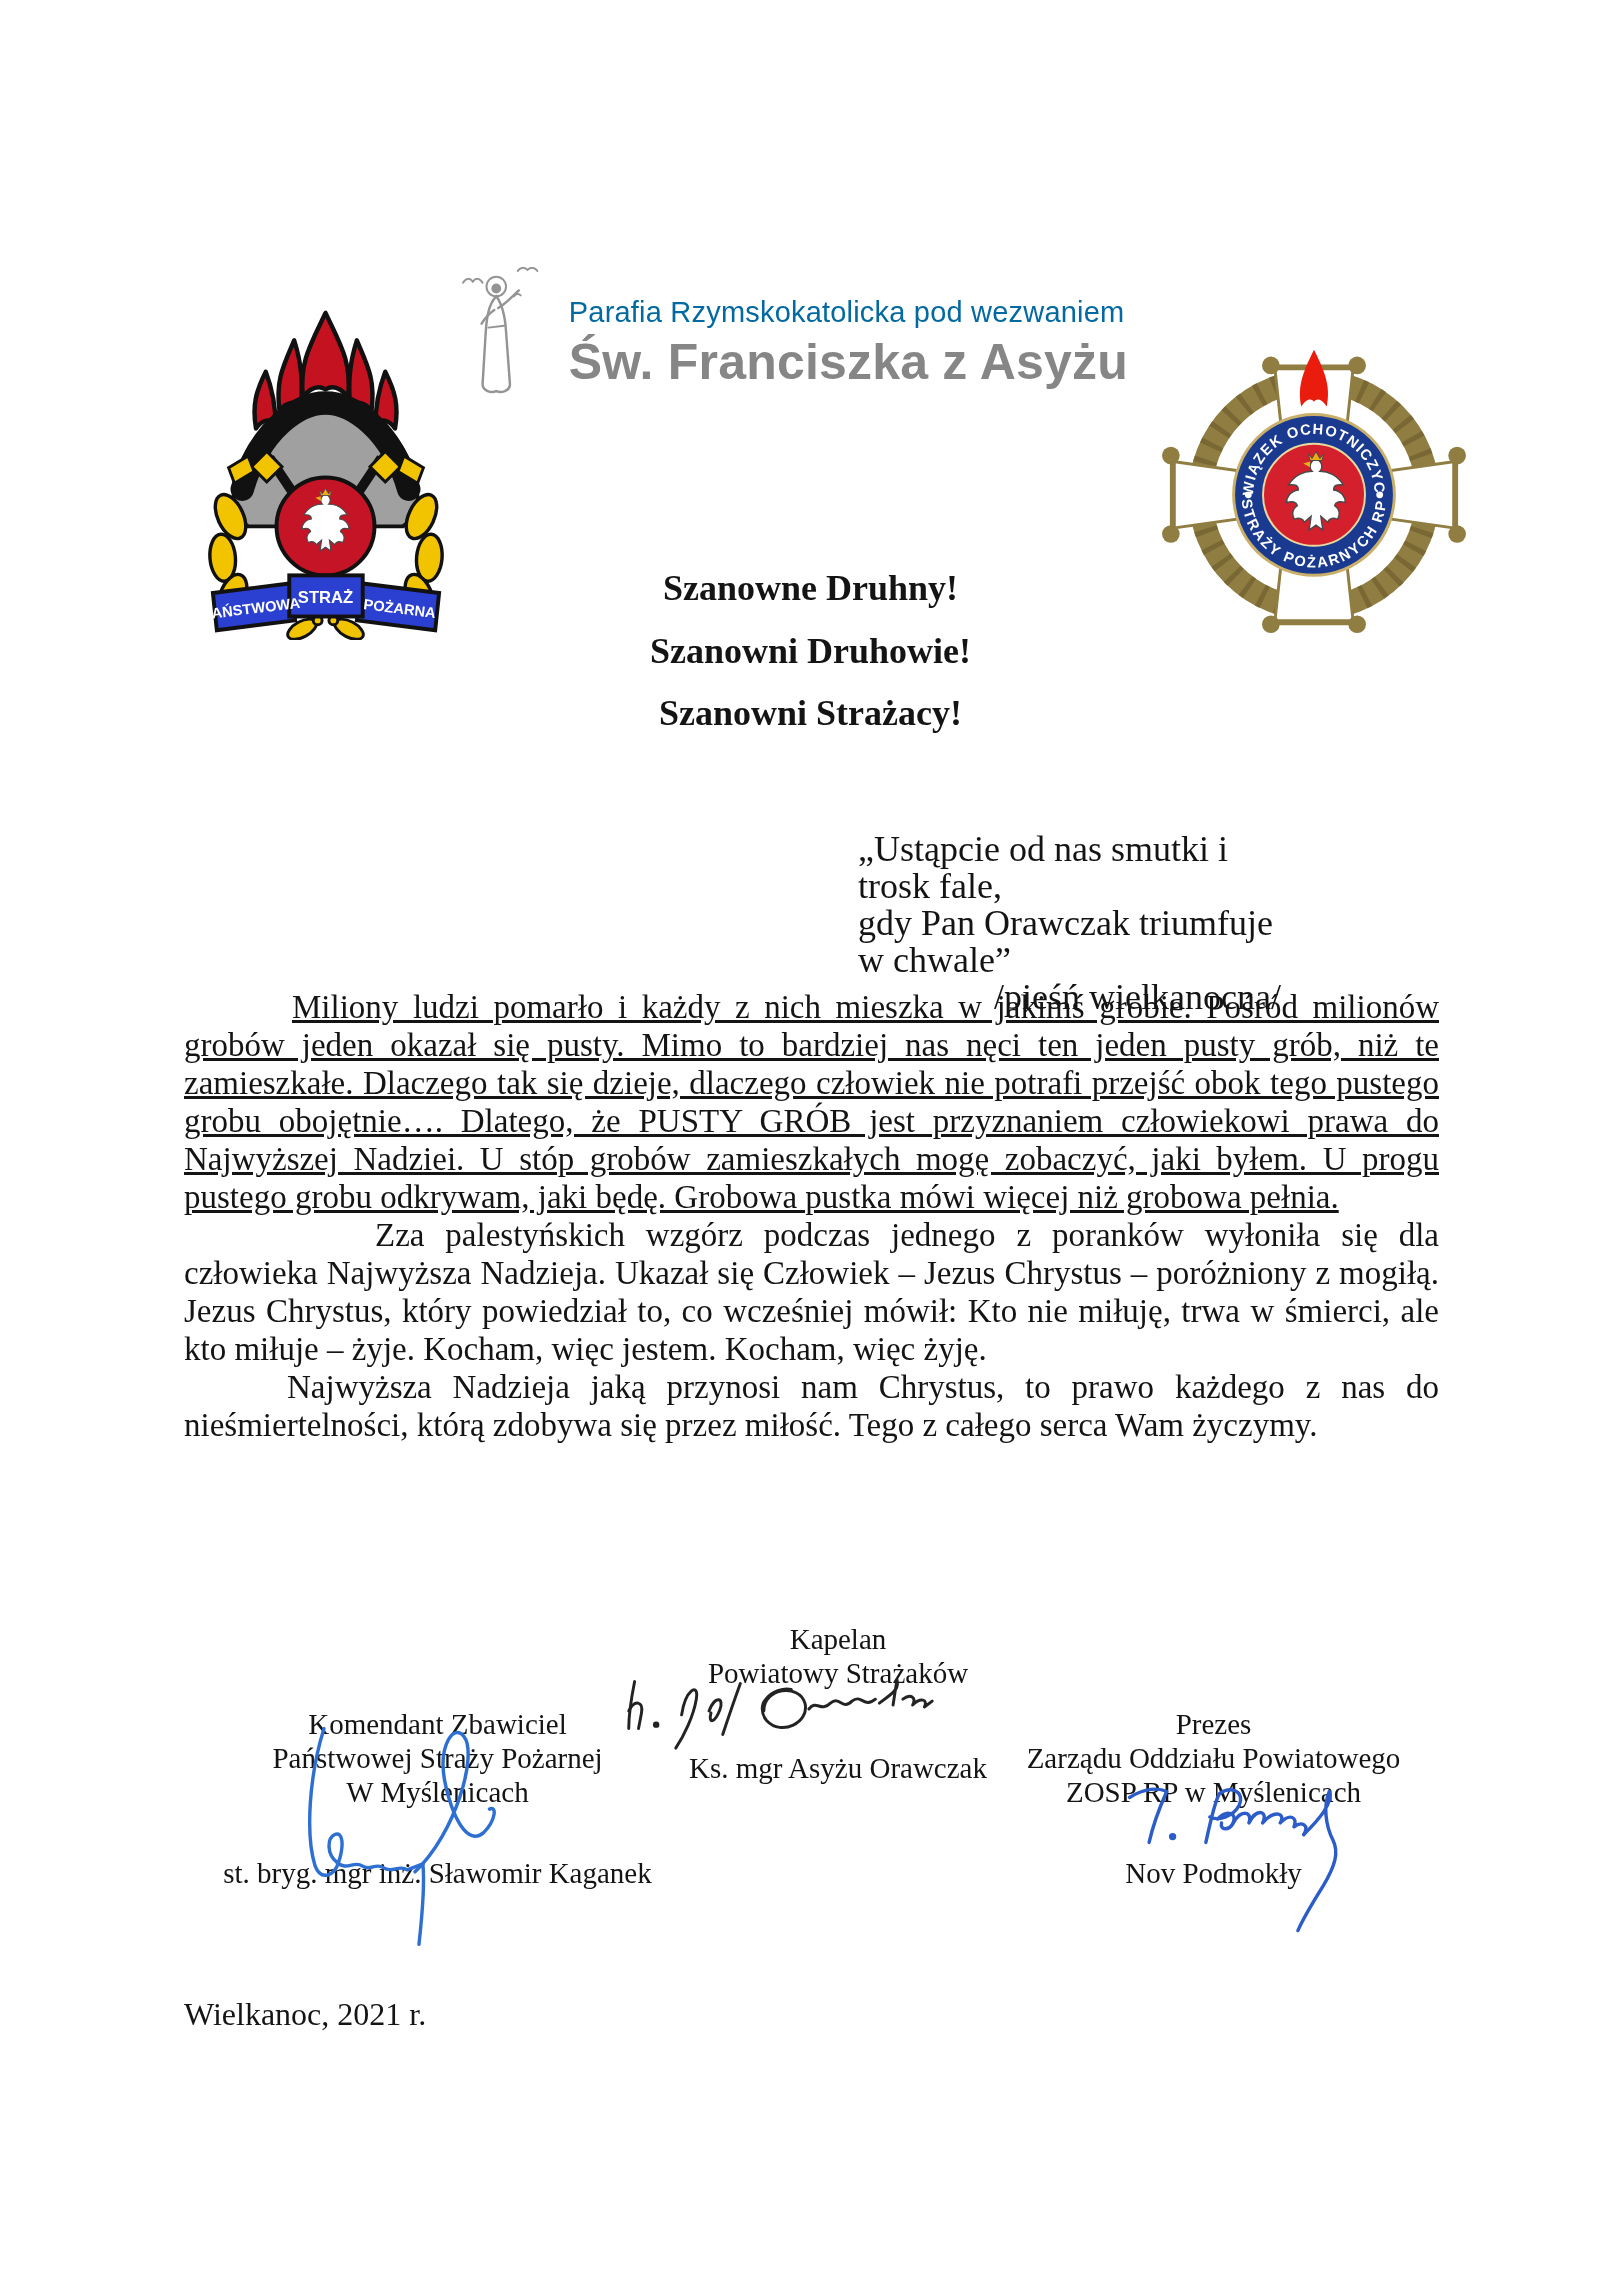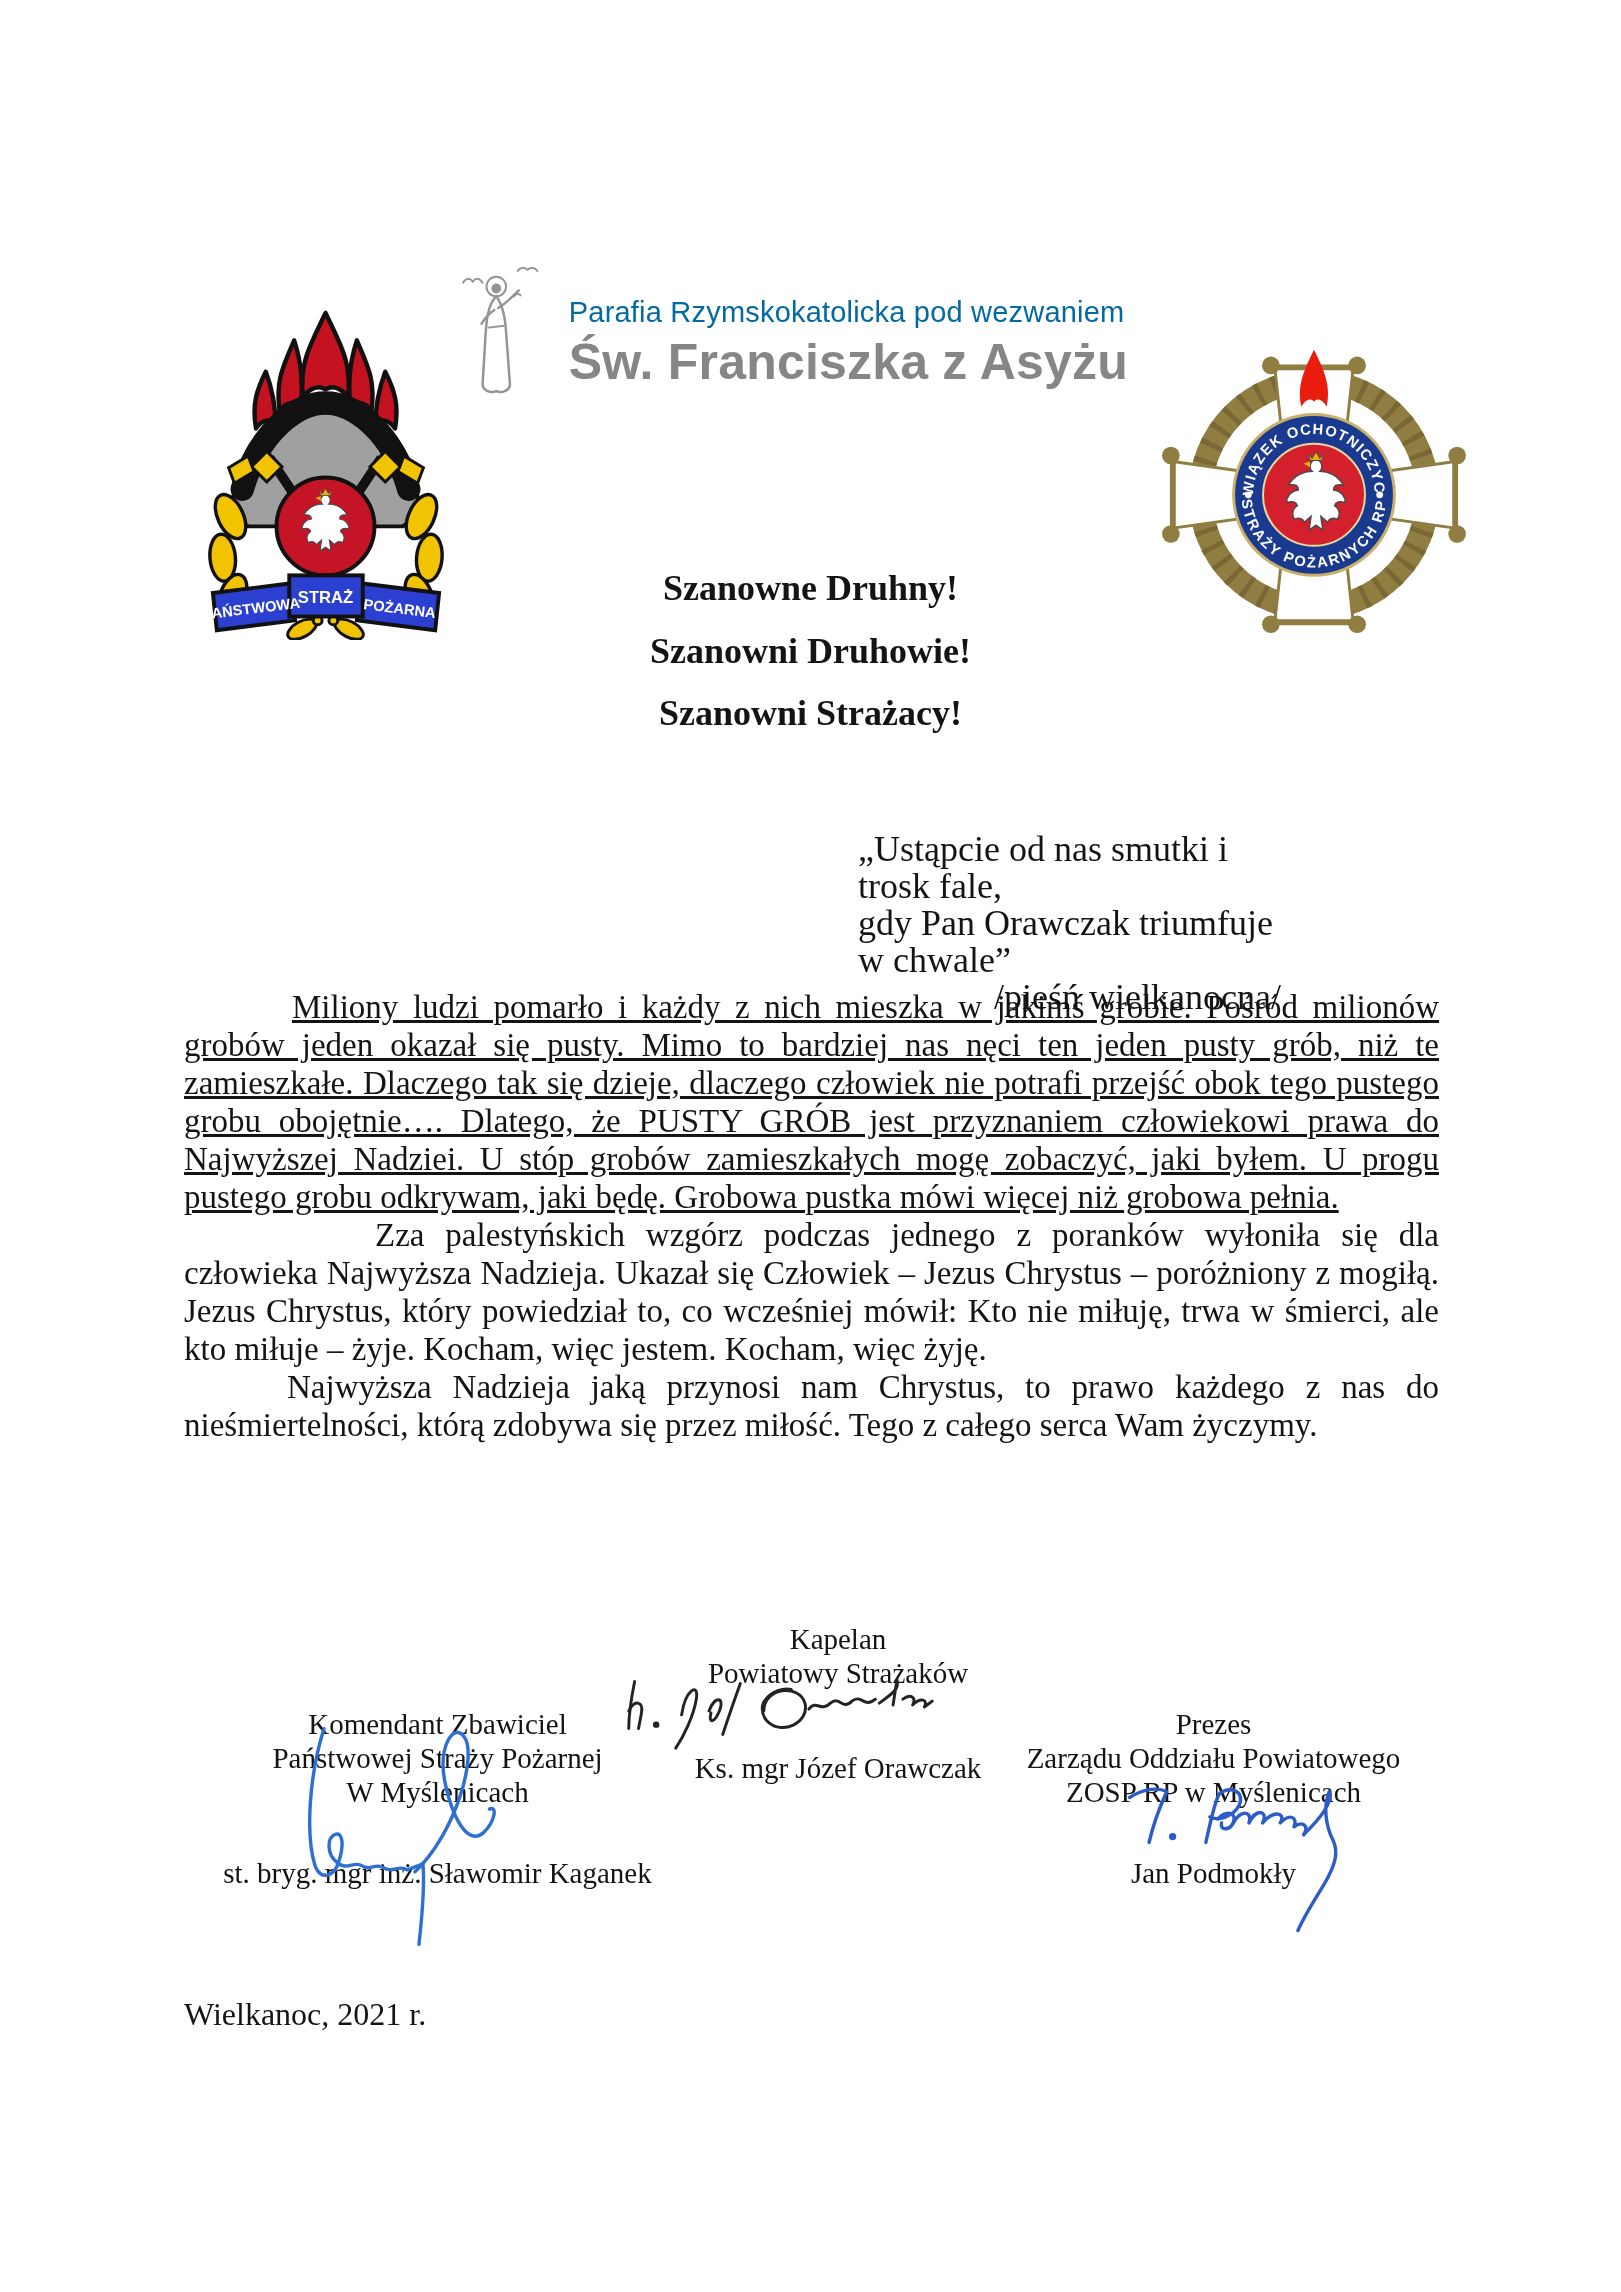--- a/index.html
+++ b/index.html
@@ -197,21 +197,21 @@
 
   <div class="abs body-text">
     <p class="indent-1">Miliony ludzi pomarło i każdy z nich mieszka w jakimś grobie. Pośród milionów grobów jeden okazał się pusty. Mimo to bardziej nas nęci ten jeden pusty grób, niż te zamieszkałe. Dlaczego tak się dzieje, dlaczego człowiek nie potrafi przejść obok tego pustego grobu obojętnie…. Dlatego, że PUSTY GRÓB jest przyznaniem człowiekowi prawa do Najwyższej Nadziei. U stóp grobów zamieszkałych mogę zobaczyć, jaki byłem. U progu pustego grobu odkrywam, jaki będę. Grobowa pustka mówi więcej niż grobowa pełnia.</p>
     <p class="indent-2">Zza palestyńskich wzgórz podczas jednego z poranków wyłoniła się dla człowieka Najwyższa Nadzieja. Ukazał się Człowiek – Jezus Chrystus – poróżniony z mogiłą. Jezus Chrystus, który powiedział to, co wcześniej mówił: Kto nie miłuję, trwa w śmierci, ale kto miłuje – żyje. Kocham, więc jestem. Kocham, więc żyję.</p>
     <p class="indent-3">Najwyższa Nadzieja jaką przynosi nam Chrystus, to prawo każdego z nas do nieśmiertelności, którą zdobywa się przez miłość. Tego z całego serca Wam życzymy.</p>
   </div>
 
   <div class="abs sig sig-chaplain">
     <div>Kapelan</div>
     <div>Powiatowy Strażaków</div>
-    <div class="name-gap-sm">Ks. mgr Józef Orawczak</div>
+    <div class="name-gap-sm">Ks. mgr Asyżu Orawczak</div>
   </div>
 
   <svg class="abs" style="left:617px;top:1654px;" width="372" height="108" viewBox="0 0 380 110" aria-hidden="true">
     <g class="sigpath" stroke="#232323" stroke-width="3">
       <path d="M18,28 C14,48 12,62 12,76"></path>
       <path d="M12,58 C18,46 27,48 25,60 L22,76"></path>
       <circle cx="40" cy="72" r="1.8" fill="#232323"></circle>
       <path d="M66,62 C70,36 84,28 81,46 C78,64 68,84 60,96"></path>
       <path d="M94,58 C100,42 110,44 105,57 C100,70 93,72 96,60"></path>
       <path d="M126,30 C118,52 112,70 108,82"></path>
@@ -235,21 +235,21 @@
       <path d="M68,148 C78,158 86,146 94,152 C102,158 108,148 116,154 C124,160 132,150 140,156 L156,150"></path>
       <path d="M156,150 C158,170 156,196 152,232"></path>
       <path d="M148,158 C190,118 212,38 198,20 C188,6 172,28 178,64 C186,104 202,132 218,118 C230,106 232,90 224,94"></path>
     </g>
   </svg>
 
   <div class="abs sig sig-president">
     <div>Prezes</div>
     <div>Zarządu Oddziału Powiatowego</div>
     <div>ZOSP RP w Myślenicach</div>
-    <div class="name-gap">Jan Podmokły</div>
+    <div class="name-gap">Nov Podmokły</div>
   </div>
 
   <svg class="abs" style="left:1108px;top:1766px;" width="323" height="196" viewBox="0 0 330 200" aria-hidden="true">
     <g class="sigpath" stroke="#2b5cc8" stroke-width="3.5">
       <path d="M22,32 C38,22 52,22 60,26 C52,44 46,60 42,78"></path>
       <circle cx="66" cy="72" r="2" fill="#2b5cc8"></circle>
       <path d="M100,78 C106,50 110,34 114,28 C126,20 140,26 134,40 C128,52 112,56 104,52"></path>
       <path d="M112,54 C122,44 132,48 128,58 C124,66 114,66 116,58"></path>
       <path d="M128,58 C136,44 148,46 144,58 C152,42 164,46 158,58 C170,44 182,48 176,58 C186,48 194,52 190,62 C198,56 206,60 200,70"></path>
       <path d="M200,70 C216,54 230,38 226,26 C220,40 222,60 230,76 C236,88 232,102 220,122 C210,138 200,154 194,168"></path>

